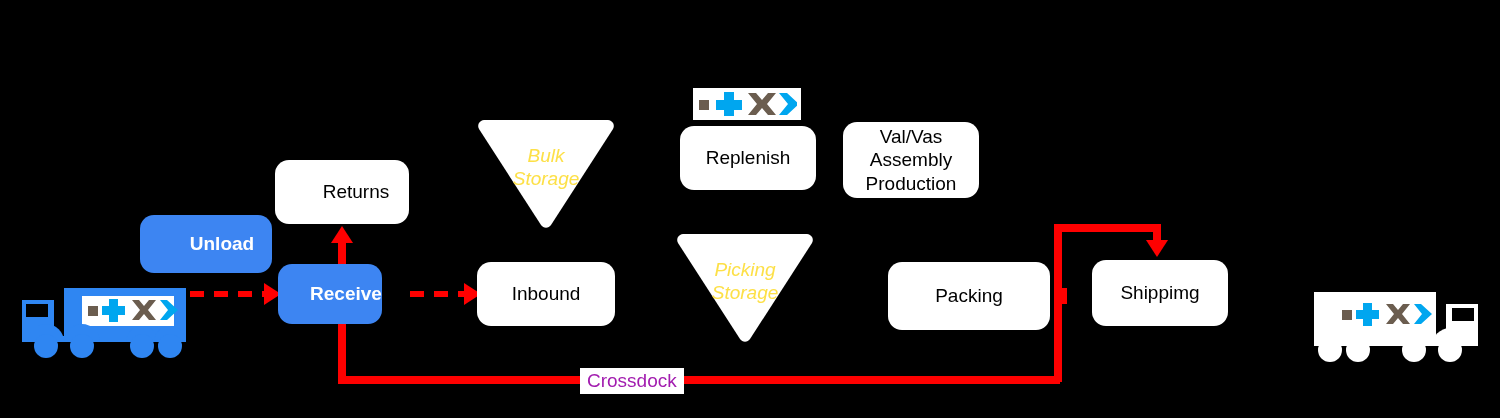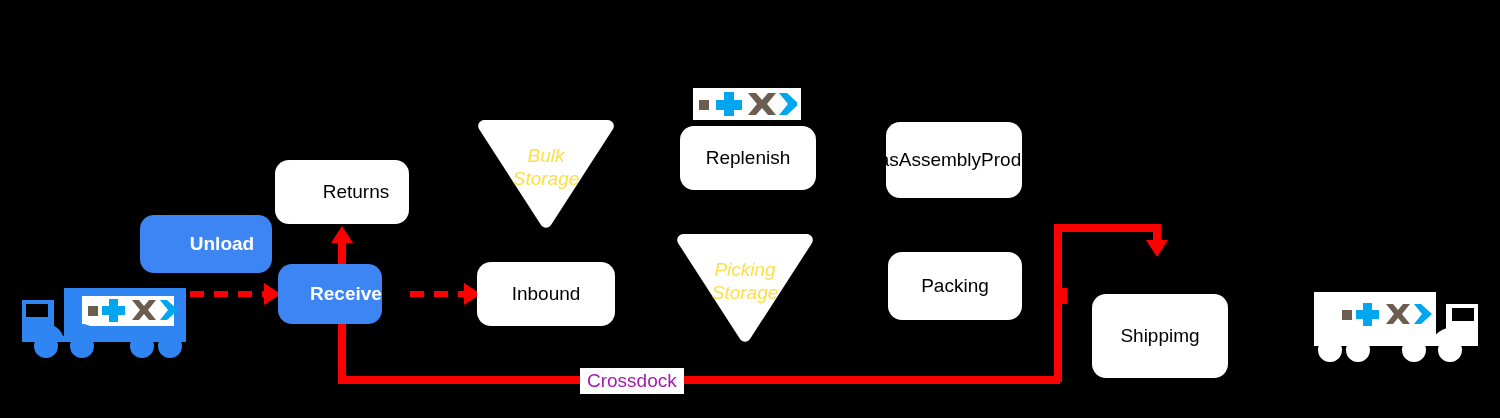--- a/index.html
+++ b/index.html
@@ -248,27 +248,27 @@
       <path d="M27 0 h10 v8 h8 v10 h-8 v8 h-10 v-8 h-8 v-10 h8 z" fill="#00a6ef"></path>
       <path d="M51 1 l8 0 l6 7 l6 -7 l8 0 l-9 11 l9 11 l-8 0 l-6 -7 l-6 7 l-8 0 l9 -11 z" fill="#6b5d4f"></path>
       <path d="M82 1 l8 0 l12 11 l-12 11 l-8 0 l9 -11 z" fill="#00a6ef"></path>
     </svg>
   </div>
 
   <div class="node box box-white" style="left:680px; top:126px; width:136px; height:64px;">
     <span>Replenish</span>
   </div>
 
-  <div class="node box box-white" style="left:886px; top:122px; width:136px; height:76px; flex-direction:row;">
+  <div class="node box box-white" style="left:843px; top:122px; width:136px; height:76px; flex-direction:column;">
     <div>Val/Vas</div>
     <div>Assembly</div>
     <div>Production</div>
   </div>
 
-  <div class="node box box-white" style="left:888px; top:252px; width:134px; height:68px;">
+  <div class="node box box-white" style="left:888px; top:262px; width:162px; height:68px;">
     <span>Packing</span>
   </div>
 
-  <div class="node box box-white" style="left:1092px; top:260px; width:136px; height:84px;margin-top:34px;">
+  <div class="node box box-white" style="left:1092px; top:260px; width:136px; height:66px;">
     <span>Shippimg</span>
   </div>
 
 </div>
 
 </body></html>

